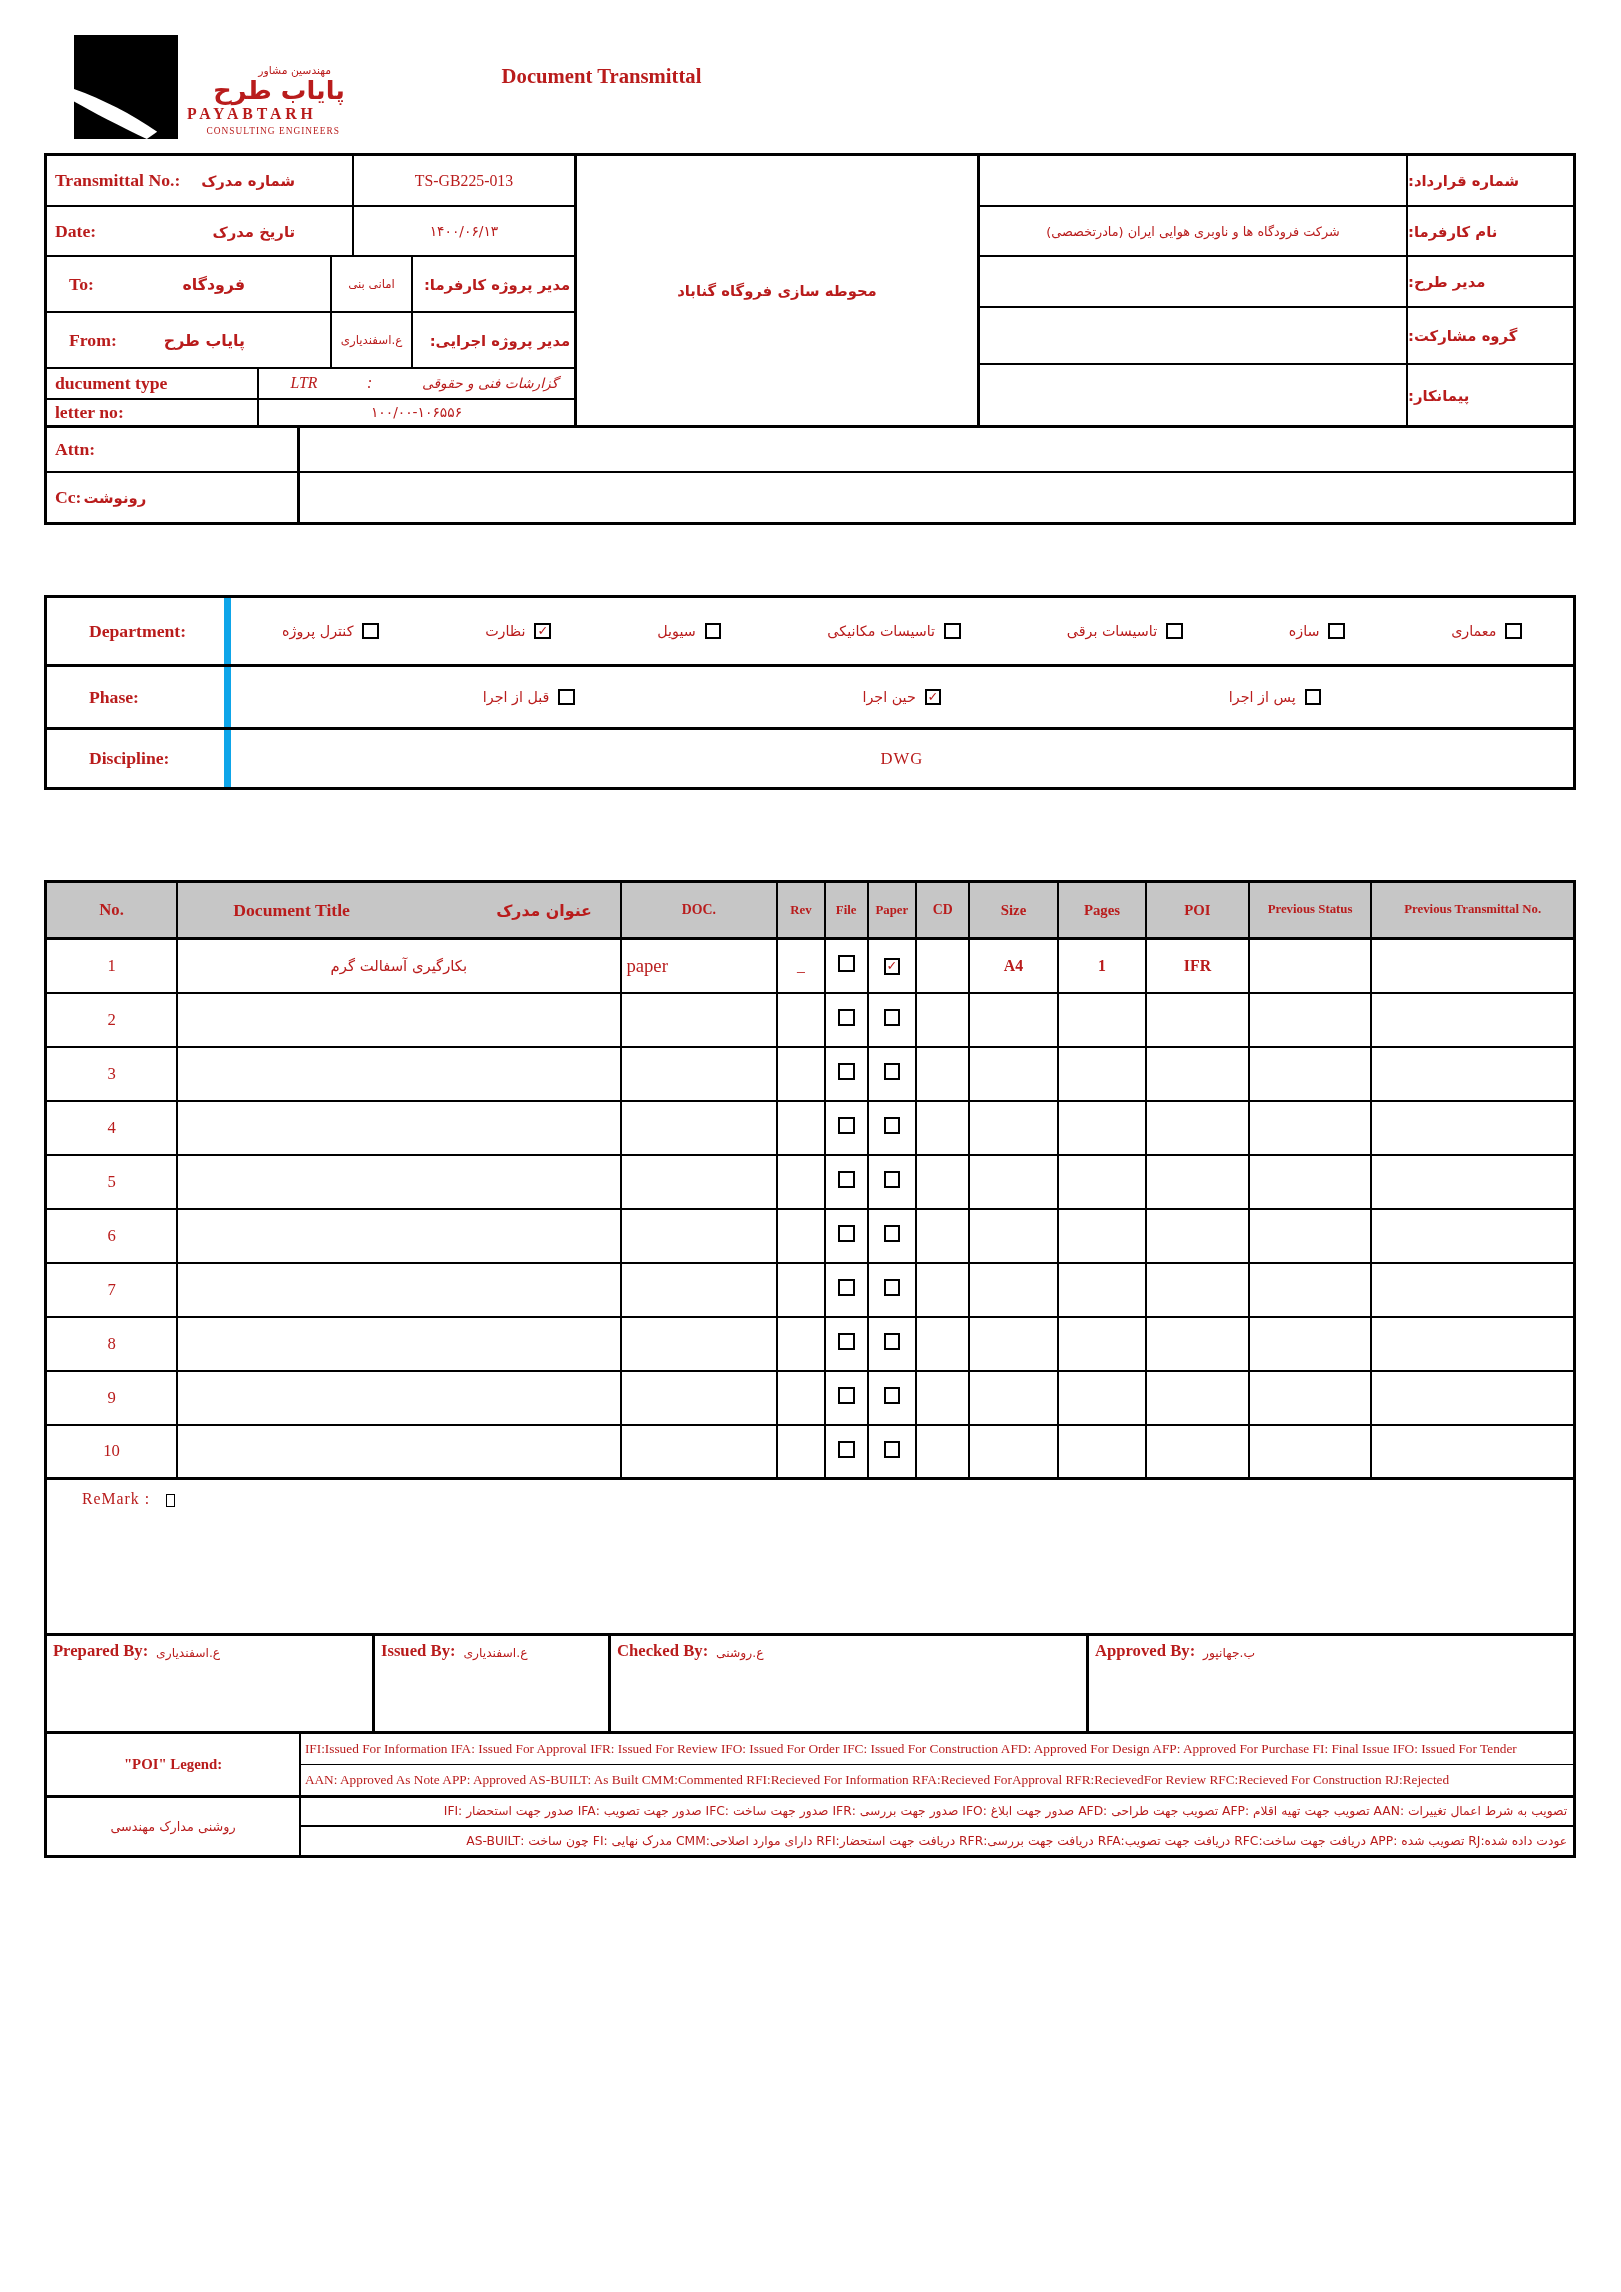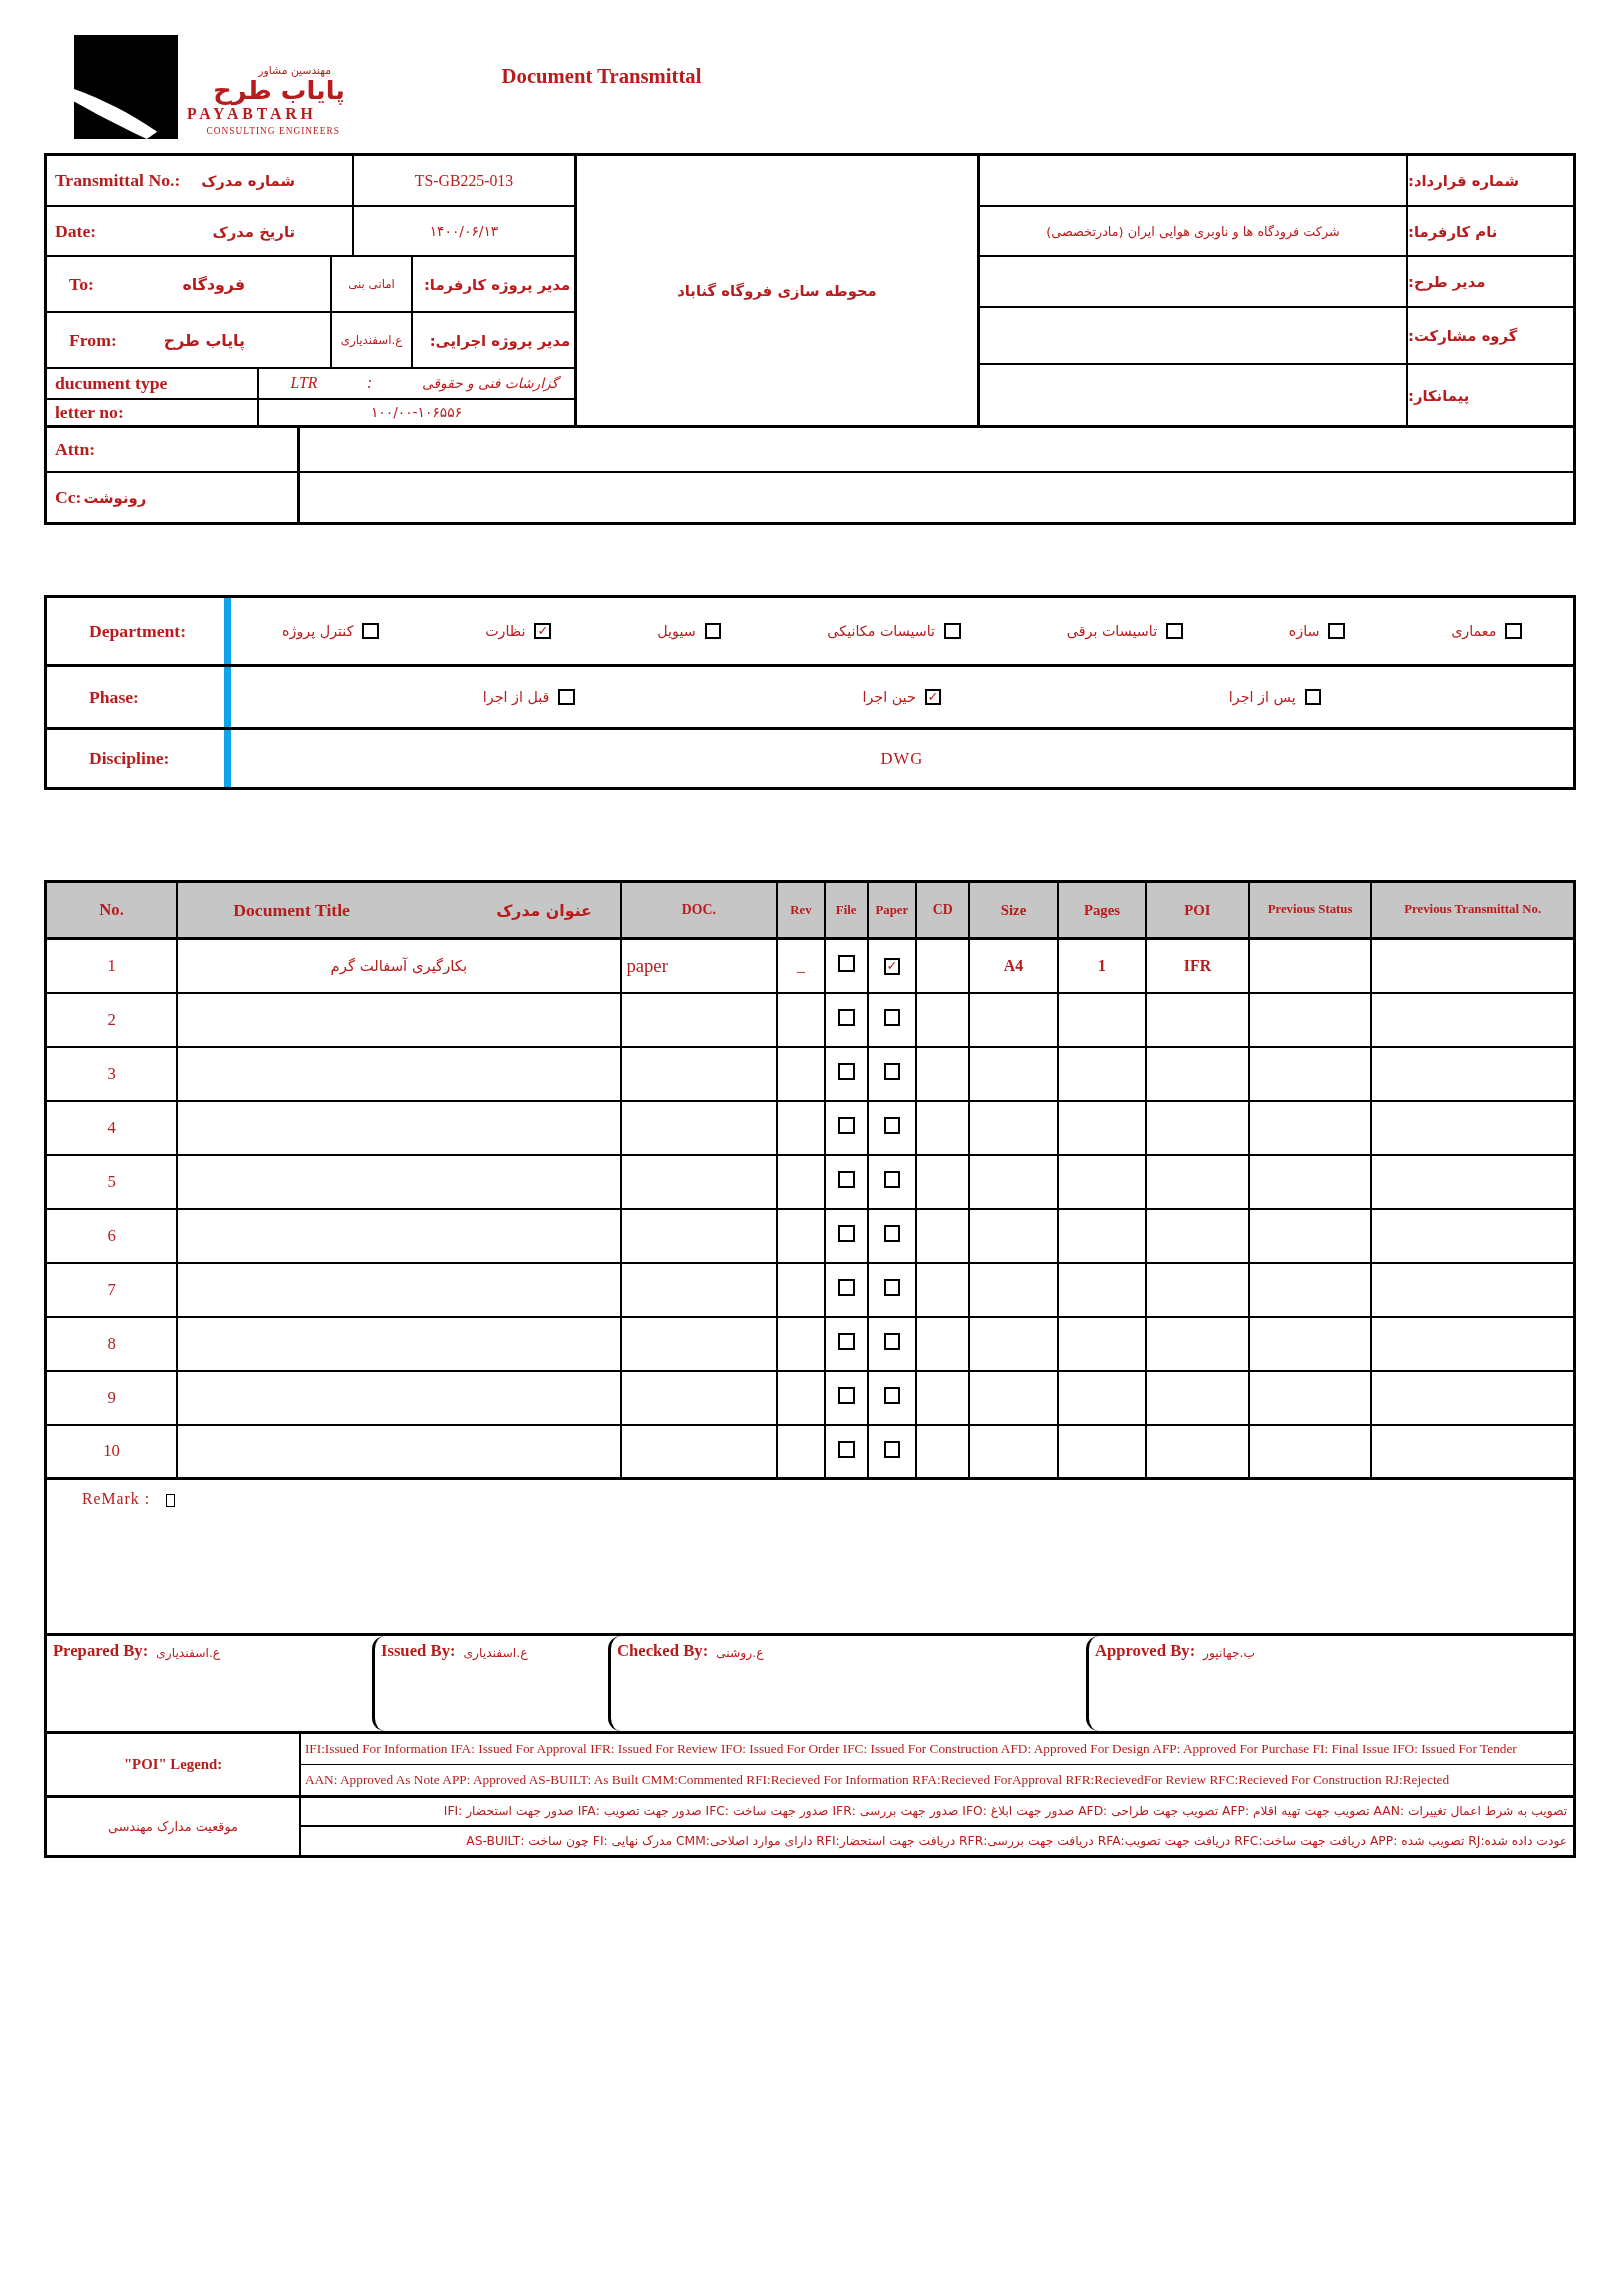--- a/index.html
+++ b/index.html
@@ -76,21 +76,21 @@
   .two-line { font-size:12.8px; line-height:1.25; }
   .cell-doc { text-align:left !important; padding-left:4.9px; font-size:18.7px; }
   .cell-title { font-family:"DejaVu Sans",sans-serif; font-size:14.8px; }
   .remark { border:3px solid #000; border-top:none; height:156px; padding:9.9px 0 0 35px;
             font-size:15.8px; letter-spacing:1px; }
   .mini-box { display:inline-block; width:8.9px; height:12.8px; border:1.5px solid #000; margin-left:15.8px;
               vertical-align:middle; }
 
   
   .sigrow { border:3px solid #000; border-top:none; display:flex; height:98px; }
-  .sigcell { padding:4.9px 5.9px; display:flex; align-items:flex-start; gap:7.9px;border-radius:13px; }
+  .sigcell { padding:4.9px 5.9px; display:flex; align-items:flex-start; gap:7.9px; }
   .sigcell + .sigcell { border-left:3px solid #000; }
   .sig1{width:325px} .sig2{width:236px} .sig3{width:478px} .sig4{flex:1}
   .siglab { font-weight:bold; font-size:16.7px; }
   .signame { font-family:"DejaVu Sans",sans-serif; font-size:12.3px; direction:rtl; padding-top:4.9px; }
 
   
   .legend { border:3px solid #000; border-top:none; }
   .legblock { display:flex; border-bottom:3px solid #000; }
   .legblock:last-child { border-bottom:none; }
   .leglab { width:254px; border-right:2px solid #000; display:flex; align-items:center; justify-content:center; }
@@ -518,21 +518,21 @@
         <div class="leglab">
           <span class="en b sz15">"POI" Legend:</span>
         </div>
         <div class="legbody">
           <div class="legline en">IFI:Issued For Information  IFA: Issued For Approval  IFR: Issued For Review   IFO: Issued For Order  IFC: Issued For Construction AFD: Approved For Design AFP: Approved For Purchase  FI: Final Issue  IFO: Issued For Tender</div>
           <div class="legline en">AAN: Approved As Note  APP: Approved  AS-BUILT: As Built CMM:Commented  RFI:Recieved For Information   RFA:Recieved ForApproval   RFR:RecievedFor Review  RFC:Recieved For Construction  RJ:Rejected</div>
         </div>
       </div>
       <div class="legblock">
         <div class="leglab">
-          <span class="fa sz13">موقعیت مدارک مهندسی</span>
+          <span class="fa sz13">روشنی مدارک مهندسی</span>
         </div>
         <div class="legbody">
           <div class="legline-fa">تصویب به شرط اعمال تغییرات :AAN       تصویب جهت تهیه اقلام :AFP      تصویب جهت طراحی :AFD       صدور جهت ابلاغ :IFO      صدور جهت بررسی :IFR      صدور جهت ساخت :IFC      صدور جهت تصویب :IFA       صدور جهت استحضار :IFI</div>
           <div class="legline-fa">عودت داده شده:RJ       تصویب شده :APP      دریافت جهت ساخت:RFC      دریافت جهت تصویب:RFA     دریافت جهت بررسی:RFR      دریافت جهت استحضار:RFI     دارای موارد اصلاحی:CMM      مدرک نهایی :FI      چون ساخت :AS-BUILT</div>
         </div>
       </div>
     </div>
   </div>
 
 </div>

